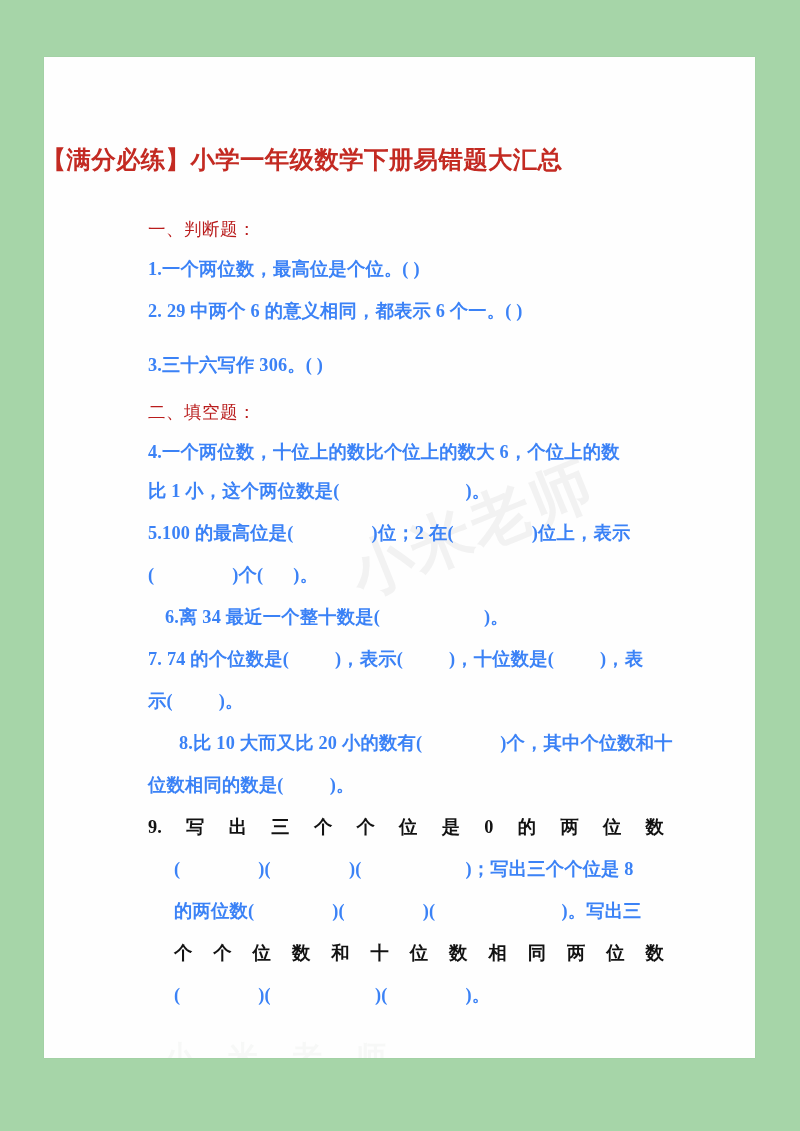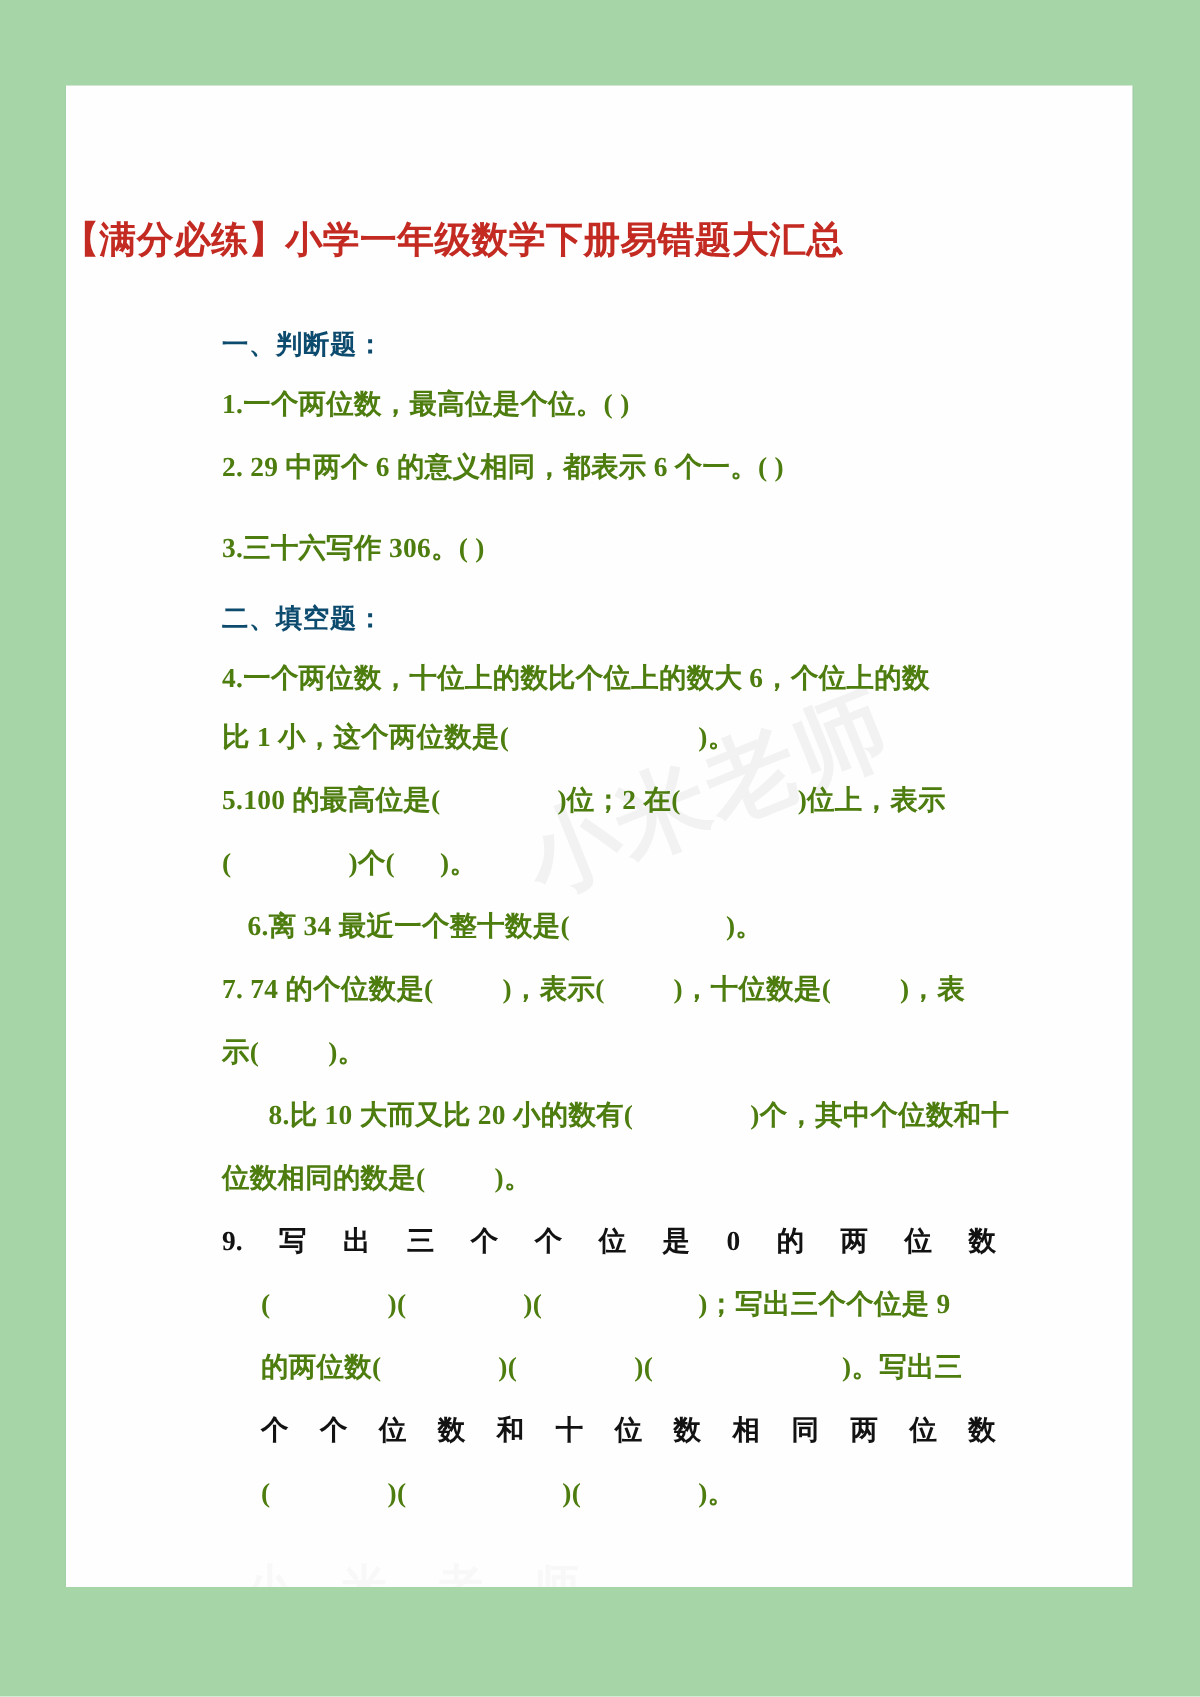--- a/index.html
+++ b/index.html
@@ -75,31 +75,31 @@
     top: 86px;
     left: -58px;
     width: 632px;
     letter-spacing: 0.3px;
     font-family: "DejaVu Serif", "Liberation Serif", serif;
   }
 
   
   .section-head {
     font-size: 17.5px;
-    font-weight: 700;
-    color: #0c4a6e;
+    font-weight: 400;
+    color: #b91c1c;
     letter-spacing: 0.5px;
     margin: 0;
     line-height: 1.0;
   }
 
   .qline {
     font-size: 18.3px;
     font-weight: 700;
-    color: #4d7c0f;
+    color: #3b82f6;
     line-height: 1.0;
     margin: 0;
     white-space: nowrap;
     letter-spacing: 0.2px;
   }
 
   
   .jline {
     display: flex;
     justify-content: space-between;
@@ -180,21 +180,21 @@
       <span>位</span>
       <span>是</span>
       <span>0</span>
       <span>的</span>
       <span>两</span>
       <span>位</span>
       <span>数</span>
     </div>
 
     <div style="position:absolute; top:803px; left:26px;" class="qline">
-      <span>(</span><span class="gap-m"></span><span>)(</span><span class="gap-m"></span><span>)(</span><span class="gap-l"></span><span>)；写出三个个位是 9</span>
+      <span>(</span><span class="gap-m"></span><span>)(</span><span class="gap-m"></span><span>)(</span><span class="gap-l"></span><span>)；写出三个个位是 8</span>
     </div>
 
     <div style="position:absolute; top:845px; left:26px;" class="qline">
       <span>的两位数(</span><span class="gap-m"></span><span>)(</span><span class="gap-m"></span><span>)(</span><span class="gap-xl"></span><span>)。写出三</span>
     </div>
 
     <div style="position:absolute; top:887px; left:26px; width:490px;" class="jline">
       <span>个</span>
       <span>个</span>
       <span>位</span>

